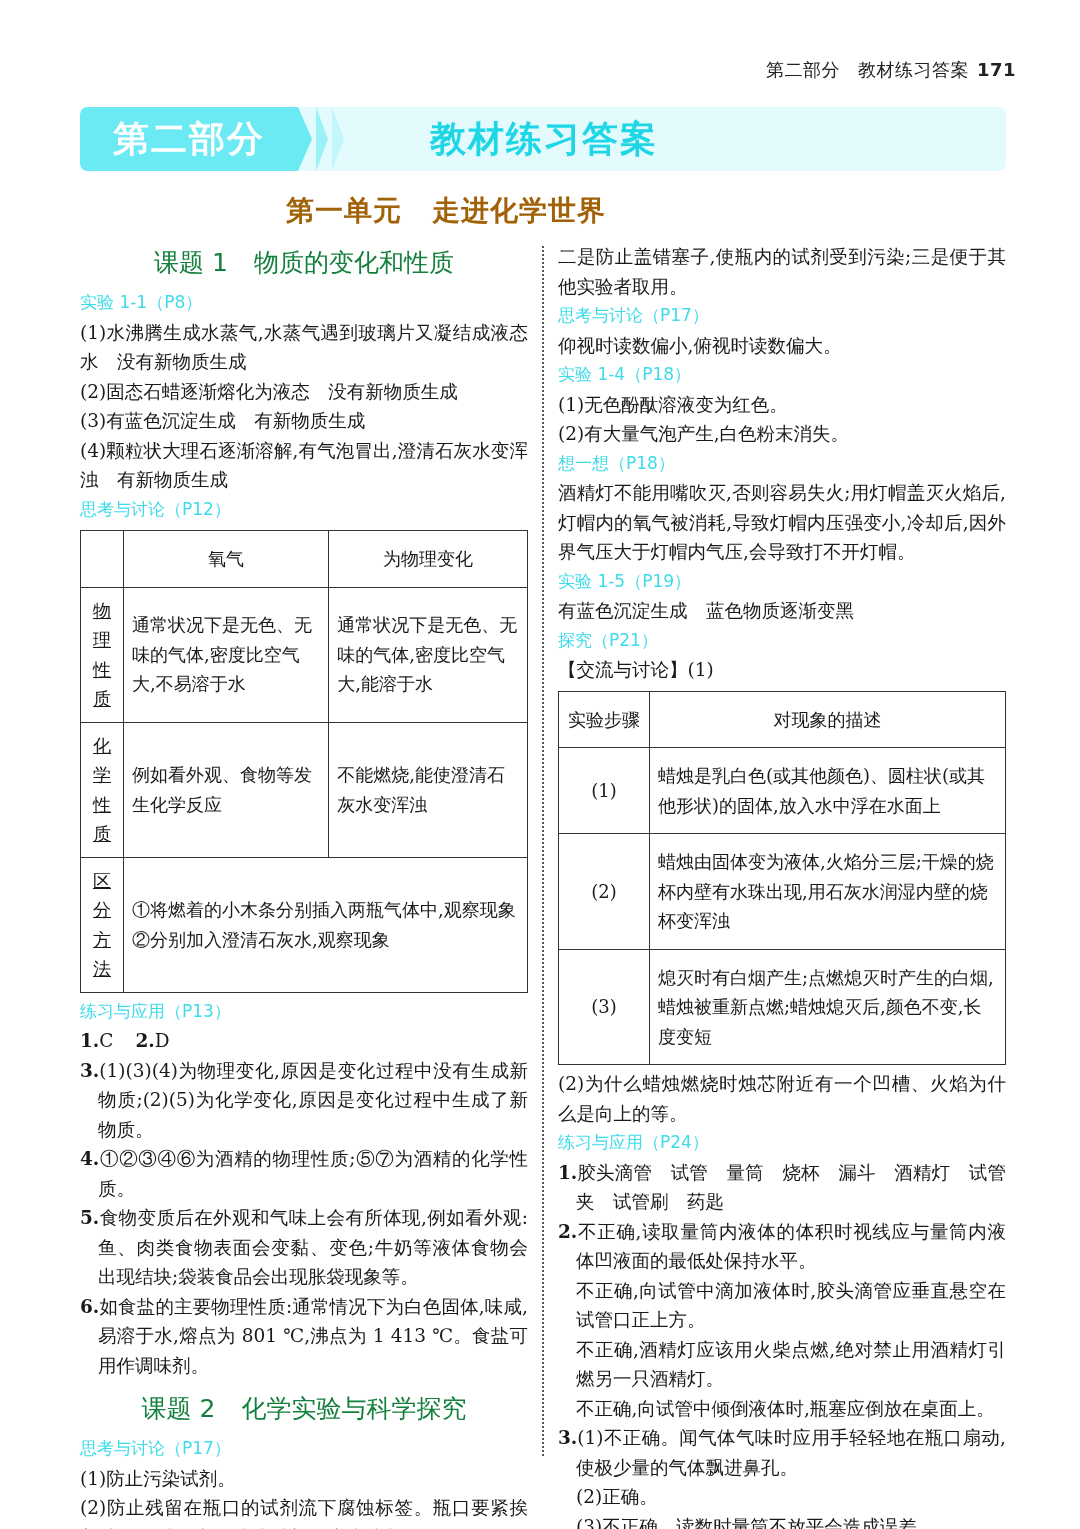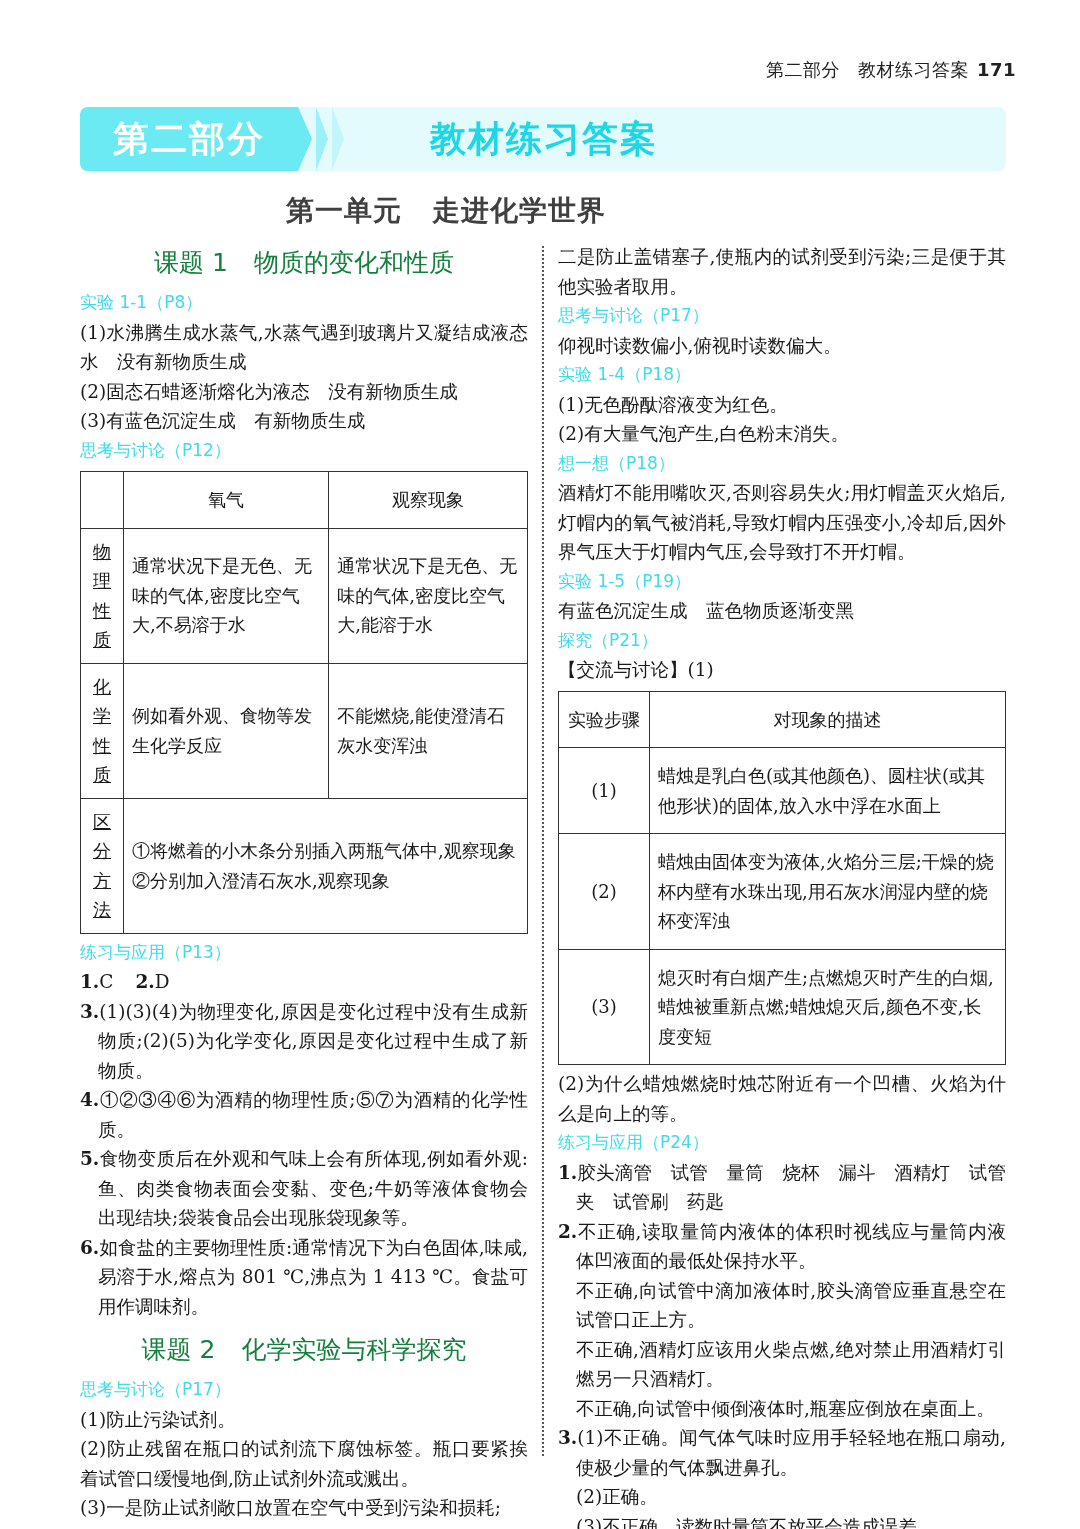--- a/index.html
+++ b/index.html
@@ -23,21 +23,21 @@
     border-top: 32px solid transparent; border-bottom: 32px solid transparent; }
   .chev.c1 { left: 236px; border-left: 12px solid #9af1f7; }
   .chev.c2 { left: 252px; border-left: 12px solid #c2f6fa; }
   .banner-part { color: #ffffff; font-size: 36px; font-weight: bold; letter-spacing: 2px;
     font-family: "DejaVu Sans", "Liberation Sans", sans-serif; }
   .banner-title { position: absolute; left: 350px; top: 0; height: 64px; line-height: 64px;
     font-size: 36px; font-weight: bold; color: #1fd6e6; letter-spacing: 2px;
     font-family: "DejaVu Sans", "Liberation Sans", sans-serif; }
 
   .unit-title { position: absolute; left: 0; width: 892px; top: 192px; text-align: center;
-    font-size: 28px; font-weight: bold; color: #404040;
+    font-size: 28px; font-weight: bold; color: #a16207;
     font-family: "DejaVu Sans", "Liberation Sans", sans-serif; letter-spacing: 1px; }
   .unit-title .gap { display: inline-block; width: 30px; }
 
   .col { position: absolute; top: 240px; font-size: 18.5px; line-height: 29.5px; }
   .col-left { left: 80px; width: 448px; }
   .col-right { left: 558px; width: 448px; top: 242px; }
   .divider { position: absolute; left: 542px; top: 246px; height: 1210px; width: 0;
     border-left: 2px dotted #555; }
 
   .lesson-title { text-align: center; font-size: 25px; font-weight: normal; margin: 4px 0 6px 0;
@@ -81,28 +81,29 @@
 
 <div class="col col-left">
   <div class="lesson-title">
     <span>课题 1</span><span class="gap"></span><span>物质的变化和性质</span>
   </div>
 
   <div class="sec">实验 1-1（P8）</div>
   <p>(1)水沸腾生成水蒸气,水蒸气遇到玻璃片又凝结成液态水　没有新物质生成</p>
   <p>(2)固态石蜡逐渐熔化为液态　没有新物质生成</p>
   <p>(3)有蓝色沉淀生成　有新物质生成</p>
+  <p>(4)颗粒状大理石逐渐溶解,有气泡冒出,澄清石灰水变浑浊　有新物质生成</p>
 
   <div class="sec">思考与讨论（P12）</div>
   <table>
     <tbody>
         <tr>
       <th></th>
       <th>氧气</th>
-      <th>观察现象</th>
+      <th>为物理变化</th>
     </tr>
     <tr>
       <td class="rowhead">物理性质</td>
       <td>通常状况下是无色、无味的气体,密度比空气大,不易溶于水</td>
       <td>通常状况下是无色、无味的气体,密度比空气大,能溶于水</td>
     </tr>
     <tr>
       <td class="rowhead">化学性质</td>
       <td>例如看外观、食物等发生化学反应</td>
       <td>不能燃烧,能使澄清石灰水变浑浊</td>

